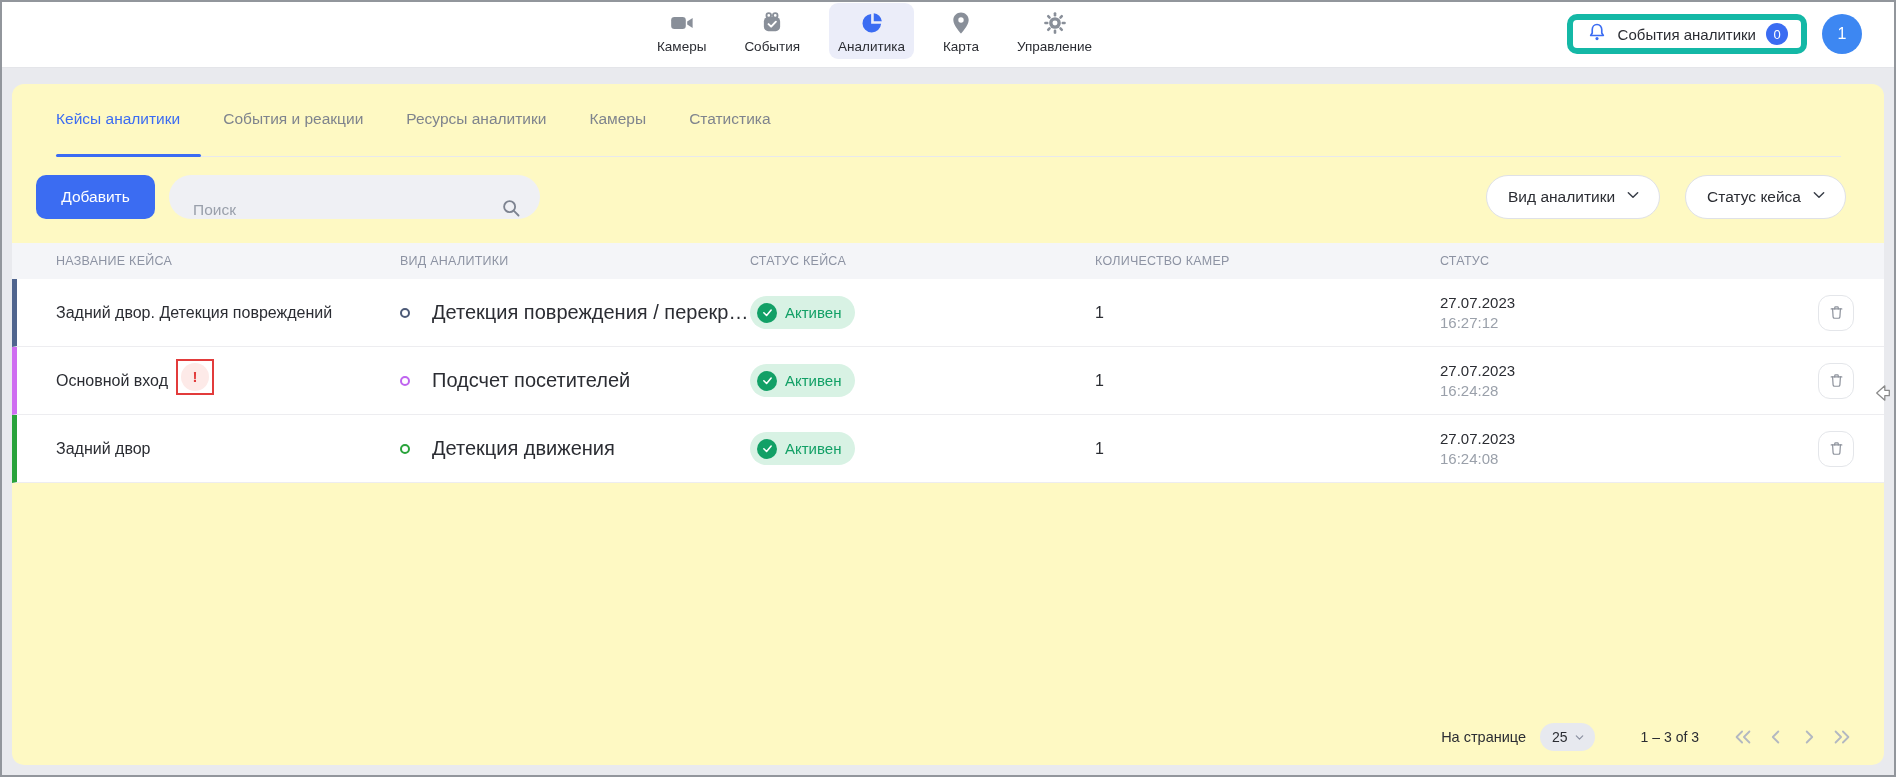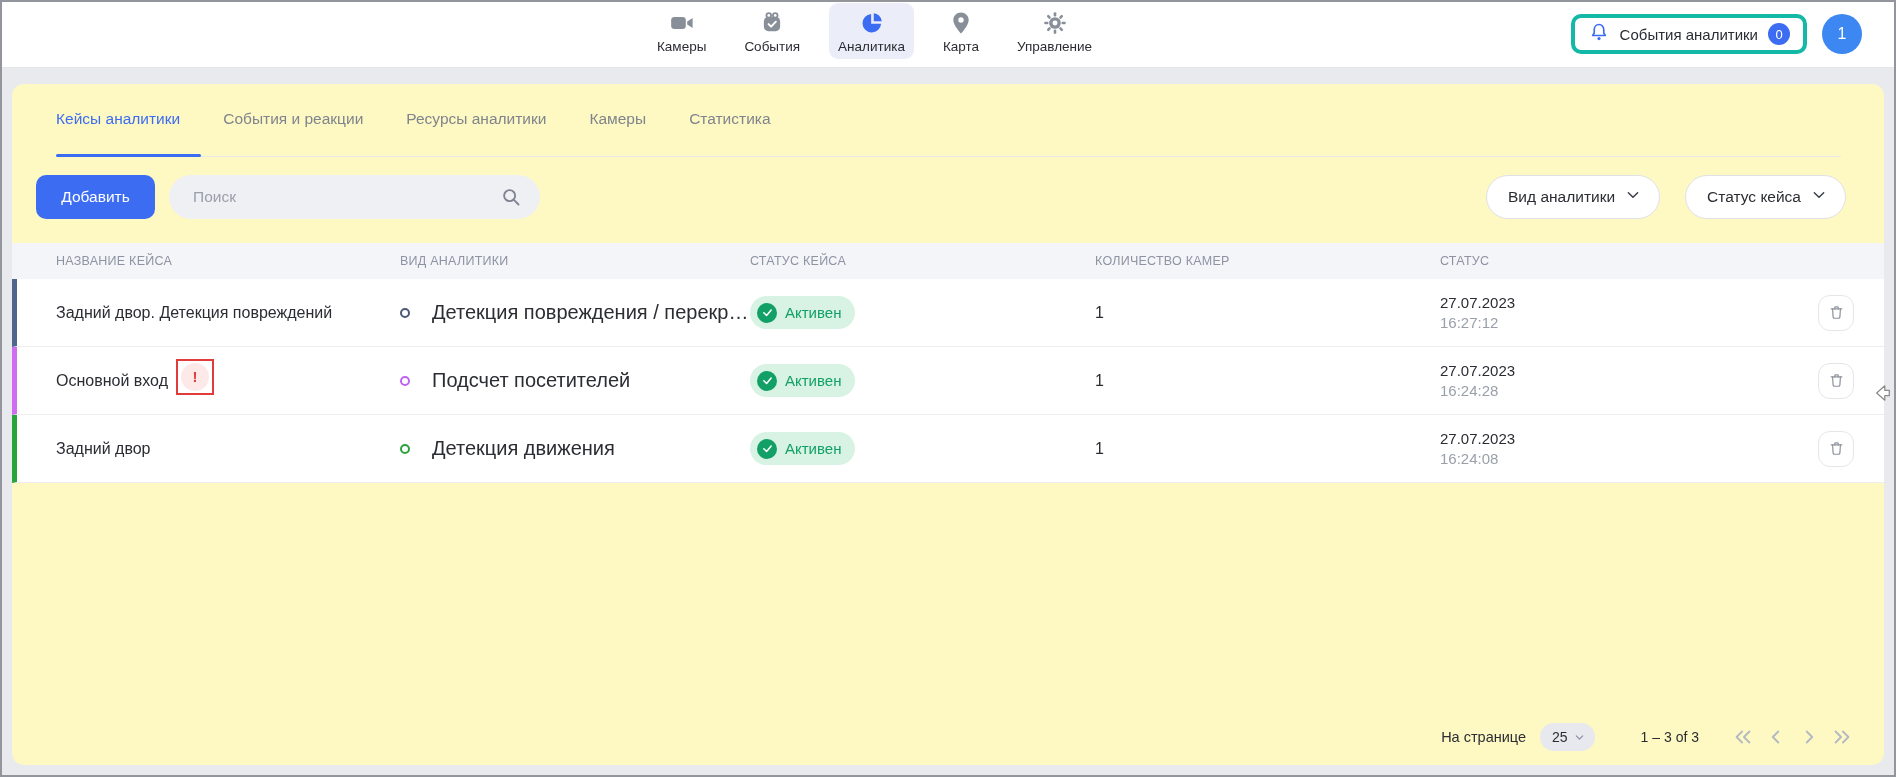--- a/index.html
+++ b/index.html
@@ -14,38 +14,38 @@
   .frame { position:absolute; inset:0; border:2px solid #92969c; pointer-events:none; z-index:90; }
 
   
   .topbar { position:absolute; top:0; left:0; right:0; height:68px; background:#fff; border-bottom:1px solid #e4e5e9; z-index:5; }
   .topnav { position:absolute; left:648px; top:3px; display:flex; gap:20px; }
   .nav-item { display:flex; flex-direction:column; align-items:center; padding:7px 9px 5px; border-radius:9px; cursor:pointer; }
   .nav-item.active { background:#ebedf9; }
   .nav-item .nav-label { font-size:13.5px; color:#2b2d33; margin-top:3px; white-space:nowrap; }
   .nav-item svg { display:block; }
   .topbar-right { position:absolute; right:34px; top:14px; display:flex; align-items:center; gap:15px; }
-  .events-btn { height:40px; border:4px solid #14b8a6; border-radius:10px; background:#fff; display:flex; align-items:center; gap:10px; padding:0 13px; cursor:pointer; }
+  .events-btn { height:40px; border:6px solid #14b8a6; border-radius:10px; background:#fff; display:flex; align-items:center; gap:10px; padding:0 13px; cursor:pointer; }
   .events-btn .events-label { font-size:15px; color:#2b2d33; white-space:nowrap; }
   .count-badge { min-width:22px; height:22px; border-radius:11px; background:#3b6cf2; color:#fff; font-size:13px; display:flex; align-items:center; justify-content:center; padding:0 6px; }
   .avatar { width:40px; height:40px; border-radius:50%; background:#3d87f2; color:#fff; font-size:16px; display:flex; align-items:center; justify-content:center; cursor:pointer; }
 
   
   .card { position:absolute; left:12px; right:12px; top:84px; bottom:12px; background:#fef9c3; border-radius:12px; }
 
   
   .tabs { position:absolute; left:44px; top:26px; display:flex; gap:43px; }
   .tab { font-size:15.5px; color:#7f848d; cursor:pointer; white-space:nowrap; }
   .tab.active { color:#3b6cf2; }
   .tabs-divider { position:absolute; left:44px; right:43px; top:72px; height:1px; background:#e8e9ed; }
   .tab-underline { position:absolute; left:44px; width:145px; top:70px; height:3px; border-radius:2px; background:#3b6cf2; }
 
   
   .add-btn { position:absolute; left:24px; top:91px; width:119px; height:44px; background:#3b6cf2; border:none; border-radius:10px; color:#fff; font-size:15.5px; font-family:inherit; cursor:pointer; }
-  .search-box { position:absolute; left:157px; top:91px; width:371px; height:44px; background:#eff0f4; border-radius:22px; display:flex; align-items:center; }
+  .search-box { position:absolute; left:157px; top:91px; width:371px; height:44px; background:#eff0f4; border-radius:22px; display:flex; align-items:flex-end; }
   .search-box input { flex:1; border:none; outline:none; background:transparent; font-family:inherit; font-size:15.5px; color:#2b2d33; padding:0 10px 0 24px; }
   .search-box input::placeholder { color:#9aa0ab; }
   .search-icon { margin-right:18px; display:flex; cursor:pointer; }
   .filters { position:absolute; right:38px; top:91px; display:flex; gap:25px; }
   .filter-btn { height:44px; border:1px solid #dfe1e7; border-radius:22px; background:#fff; display:flex; align-items:center; gap:10px; padding:0 18px 0 21px; font-size:15.5px; color:#2b2d33; cursor:pointer; white-space:nowrap; }
 
   
   .thead { position:absolute; left:0; right:0; top:159px; height:36px; background:#f4f5f8; display:flex; align-items:center; font-size:12.5px; color:#8d93a3; letter-spacing:.02em; }
   .hc { white-space:nowrap; }
   .hc1 { width:388px; padding-left:44px; }

